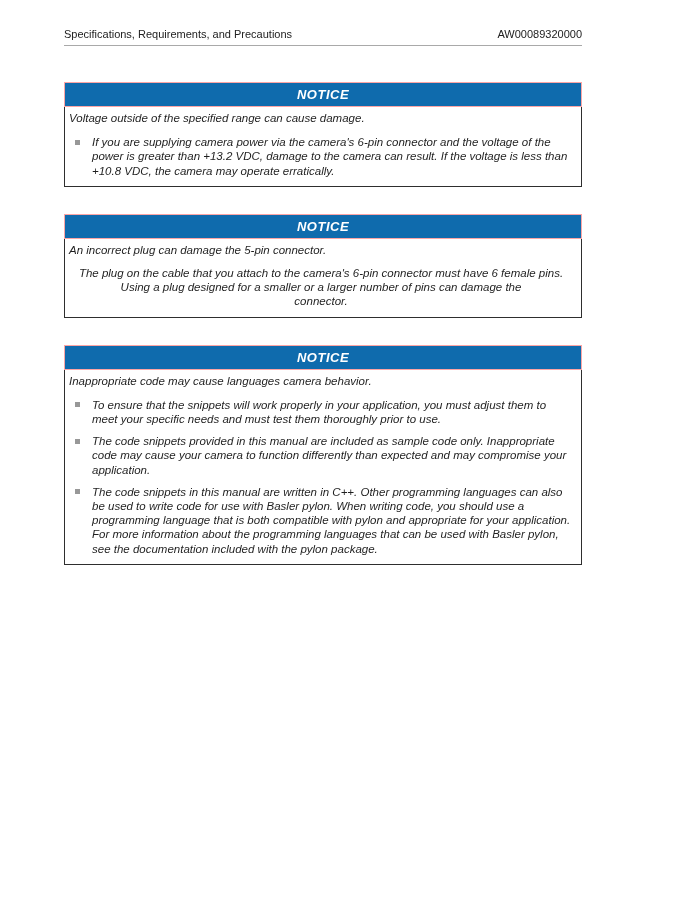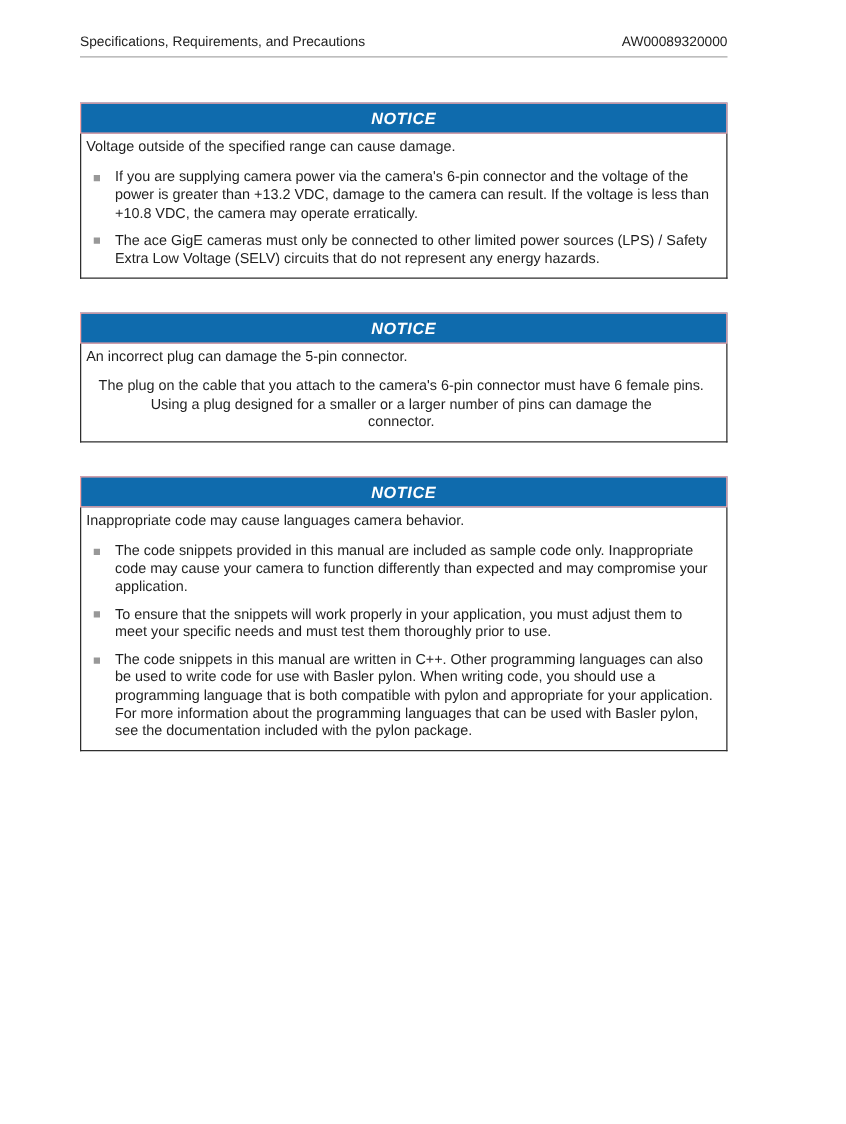--- a/index.html
+++ b/index.html
@@ -44,20 +44,21 @@
     letter-spacing: 0.5px;
     height: 25px;
     line-height: 23px;
   }
   .notice-body {
     border: 1px solid #2e2e2e;
     border-top: none;
     padding: 3px 8px 8px 4px;
     font-size: 11.5px;
     line-height: 14.2px;
+    font-style: italic;
   }
   .notice-body p {
     margin: 1px 0 0 0;
     white-space: pre-line;
   }
   .notice-body p + p { margin-top: 9px; text-align: center; }
   .notice-body ul {
     list-style: none;
     margin: 10px 0 0 0;
     padding: 0;
@@ -108,41 +109,40 @@
       <span>AW00089320000</span>
     </div>
     <hr class="header-rule">
 
     <section class="notice-box">
       <div class="notice-header">NOTICE</div>
       <div class="notice-body">
         <p>Voltage outside of the specified range can cause damage.</p>
         <ul>
           <li>If you are supplying camera power via the camera's 6-pin connector and the voltage of the power is greater than +13.2 VDC, damage to the camera can result. If the voltage is less than +10.8 VDC, the camera may operate erratically.</li>
-          <li>The ace GigE cameras must only be connected to other limited power sources (LPS) / Safety Extra Low Voltage (SELV) circuits that do not represent any energy hazards.</li>
         </ul>
       </div>
     </section>
 
     <section class="notice-box">
       <div class="notice-header">NOTICE</div>
       <div class="notice-body">
         <p>An incorrect plug can damage the 5-pin connector.</p>
         <p>The plug on the cable that you attach to the camera's 6-pin connector must have 6 female pins. Using a plug designed for a smaller or a larger number of pins can damage the
 connector.</p>
       </div>
     </section>
 
     <section class="notice-box">
       <div class="notice-header">NOTICE</div>
       <div class="notice-body">
         <p>Inappropriate code may cause languages camera behavior.</p>
         <ul>
+          <li>To ensure that the snippets will work properly in your application, you must adjust them to meet your specific needs and must test them thoroughly prior to use.</li>
           <li>The code snippets provided in this manual are included as sample code only. Inappropriate code may cause your camera to function differently than expected and may compromise your application.</li>
-          <li>To ensure that the snippets will work properly in your application, you must adjust them to meet your specific needs and must test them thoroughly prior to use.</li>
           <li>The code snippets in this manual are written in C++. Other programming languages can also be used to write code for use with Basler pylon. When writing code, you should use a programming language that is both compatible with pylon and appropriate for your application. For more information about the programming languages that can be used with Basler pylon, see the documentation included with the pylon package.</li>
         </ul>
       </div>
     </section>
 
   </div>
 
   <div class="running-footer">
     <hr class="footer-rule">
     <div class="footer-row">

